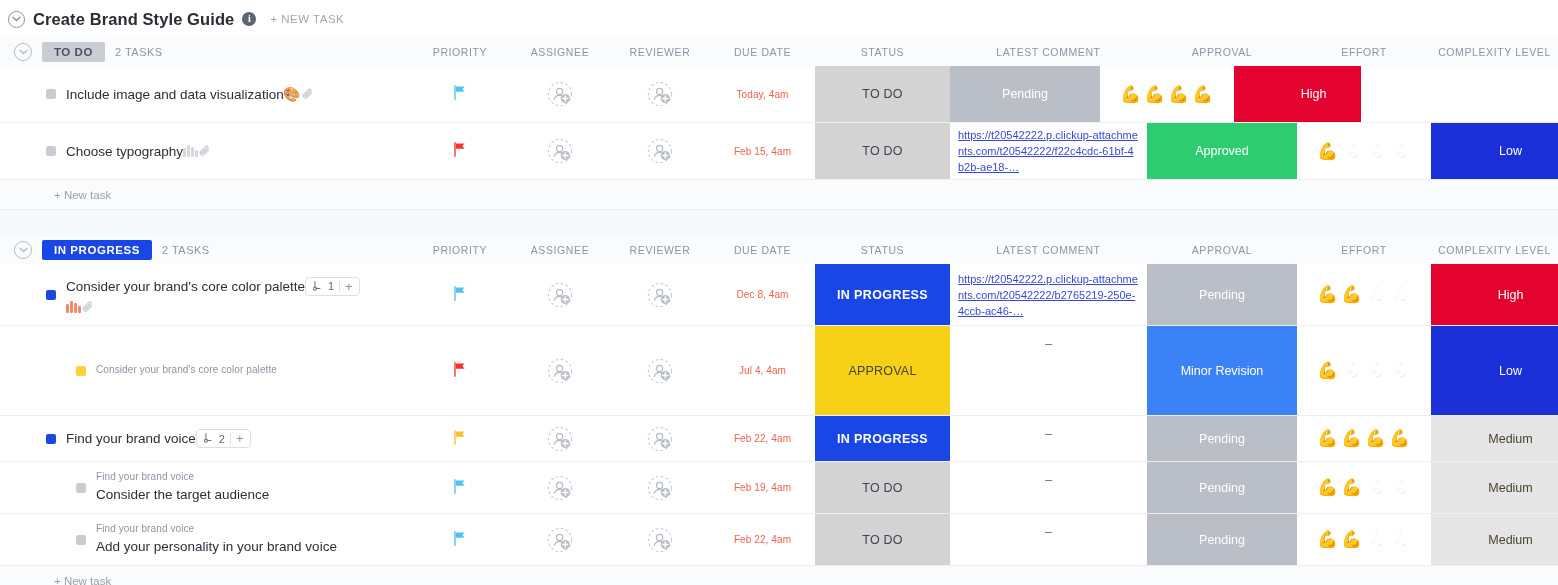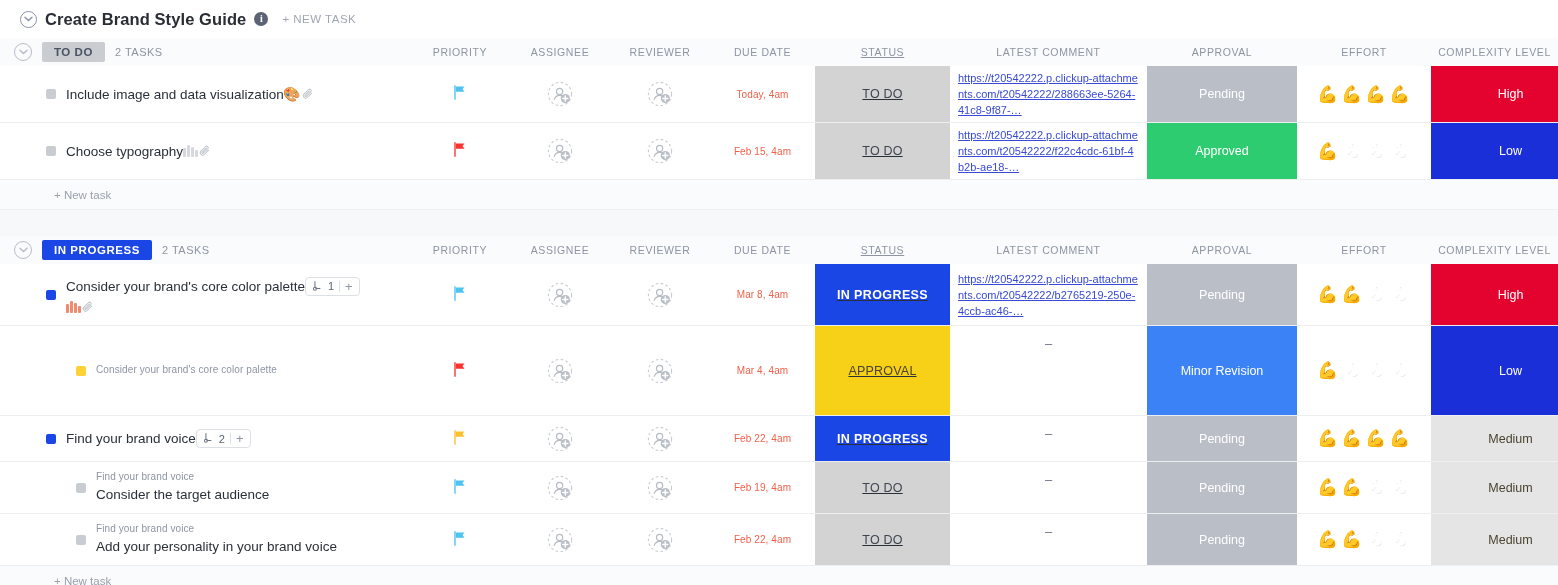--- a/index.html
+++ b/index.html
@@ -8,21 +8,21 @@
     background: #ffffff;
     font-family: "Liberation Sans", sans-serif;
     color: #2a3039;
     overflow: hidden;
   }
   .page { width: 1558px; height: 585px; position: relative; background: #fff; }
 
   
   .list-header {
     height: 38px; display: flex; align-items: center;
-    padding-left: 8px; gap: 8px; background: #fff; margin-left: 12px;
+    padding-left: 8px; gap: 8px; background: #fff;
   }
   .chev-circle {
     width: 17px; height: 17px; border-radius: 50%;
     border: 1.4px solid #8a93a3; display: flex;
     align-items: center; justify-content: center; flex: none;
   }
   .chev-circle svg { display: block; }
   .list-title { font-size: 16.5px; font-weight: bold; color: #292d34; letter-spacing: .1px; }
   .info-icon {
     width: 14px; height: 14px; border-radius: 50%; background: #5a6473;
@@ -65,21 +65,21 @@
     display: flex; align-items: center; justify-content: center;
     height: 100%; text-align: center;
   }
 
   
   .c-name  { width: 410px; flex: none; }
   .c-prio  { width: 100px; flex: none; }
   .c-assi  { width: 100px; flex: none; }
   .c-revi  { width: 100px; flex: none; }
   .c-due   { width: 105px; flex: none; }
-  .c-stat  { width: 135px; flex: none; text-decoration: underline; }
+  .c-stat  { width: 135px; flex: none; }
   .c-comm  { width: 197px; flex: none; }
   .c-appr  { width: 150px; flex: none; }
   .c-effo  { width: 134px; flex: none; }
   .c-cplx  { width: 127px; flex: none; }
 
   
   .row {
     display: flex; align-items: stretch;
     border-bottom: 1px solid #edeef0; background: #fff;
     position: relative;
@@ -273,23 +273,20 @@
                 <path d="M7.2 18.4c1-2.6 3-4 5.4-4 1 0 1.9.25 2.7.7" fill="none" stroke="#b6bac2" stroke-width="1.2" stroke-linecap="round"></path>
                 <circle cx="18.3" cy="17.6" r="4.6" fill="#b9bec7"></circle>
                 <path d="M18.3 15.1v5M15.8 17.6h5" stroke="#fff" stroke-width="1.5" stroke-linecap="round"></path>
               </svg></span>
           </div>
           <div class="cell c-due">
             <span class="due">Today, 4am</span>
           </div>
           <div class="cell c-stat">
             <div class="statusfill st-todo">TO DO</div>
-          </div>
-          <div class="cell c-comm commentcell">
-            <a class="comment-link">https://t20542222.p.clickup-attachments.com/t20542222/288663ee-5264-41c8-9f87-…</a>
           </div>
           <div class="cell c-appr">
             <div class="apprfill ap-pending">Pending</div>
           </div>
           <div class="cell c-effo">
             <div class="effort">
               <span class="on">💪</span>
               <span class="on">💪</span>
               <span class="on">💪</span>
               <span class="on">💪</span>
@@ -453,21 +450,21 @@
           <div class="cell c-revi">
             <span class="avatar-add"><svg width="26" height="26" viewBox="0 0 26 26">
                 <circle cx="13" cy="13" r="11.6" fill="none" stroke="#c9ccd1" stroke-width="1.1" stroke-dasharray="2.6 2.4"></circle>
                 <circle cx="12.6" cy="10.4" r="3.1" fill="none" stroke="#b6bac2" stroke-width="1.2"></circle>
                 <path d="M7.2 18.4c1-2.6 3-4 5.4-4 1 0 1.9.25 2.7.7" fill="none" stroke="#b6bac2" stroke-width="1.2" stroke-linecap="round"></path>
                 <circle cx="18.3" cy="17.6" r="4.6" fill="#b9bec7"></circle>
                 <path d="M18.3 15.1v5M15.8 17.6h5" stroke="#fff" stroke-width="1.5" stroke-linecap="round"></path>
               </svg></span>
           </div>
           <div class="cell c-due">
-            <span class="due">Mar 8, 4am</span>
+            <span class="due">Dec 8, 4am</span>
           </div>
           <div class="cell c-stat">
             <div class="statusfill st-inprog">IN PROGRESS</div>
           </div>
           <div class="cell c-comm commentcell">
             <a class="comment-link">https://t20542222.p.clickup-attachments.com/t20542222/b2765219-250e-4ccb-ac46-…</a>
           </div>
           <div class="cell c-appr">
             <div class="apprfill ap-pending">Pending</div>
           </div>
@@ -512,21 +509,21 @@
           <div class="cell c-revi">
             <span class="avatar-add"><svg width="26" height="26" viewBox="0 0 26 26">
                 <circle cx="13" cy="13" r="11.6" fill="none" stroke="#c9ccd1" stroke-width="1.1" stroke-dasharray="2.6 2.4"></circle>
                 <circle cx="12.6" cy="10.4" r="3.1" fill="none" stroke="#b6bac2" stroke-width="1.2"></circle>
                 <path d="M7.2 18.4c1-2.6 3-4 5.4-4 1 0 1.9.25 2.7.7" fill="none" stroke="#b6bac2" stroke-width="1.2" stroke-linecap="round"></path>
                 <circle cx="18.3" cy="17.6" r="4.6" fill="#b9bec7"></circle>
                 <path d="M18.3 15.1v5M15.8 17.6h5" stroke="#fff" stroke-width="1.5" stroke-linecap="round"></path>
               </svg></span>
           </div>
           <div class="cell c-due">
-            <span class="due">Mar 4, 4am</span>
+            <span class="due">Jul 4, 4am</span>
           </div>
           <div class="cell c-stat">
             <div class="statusfill st-approval">APPROVAL</div>
           </div>
           <div class="cell c-comm commentcell" style="justify-content:center;align-items:flex-start;padding-top:10px">
             <span class="dash">–</span>
           </div>
           <div class="cell c-appr">
             <div class="apprfill ap-minor">Minor Revision</div>
           </div>

